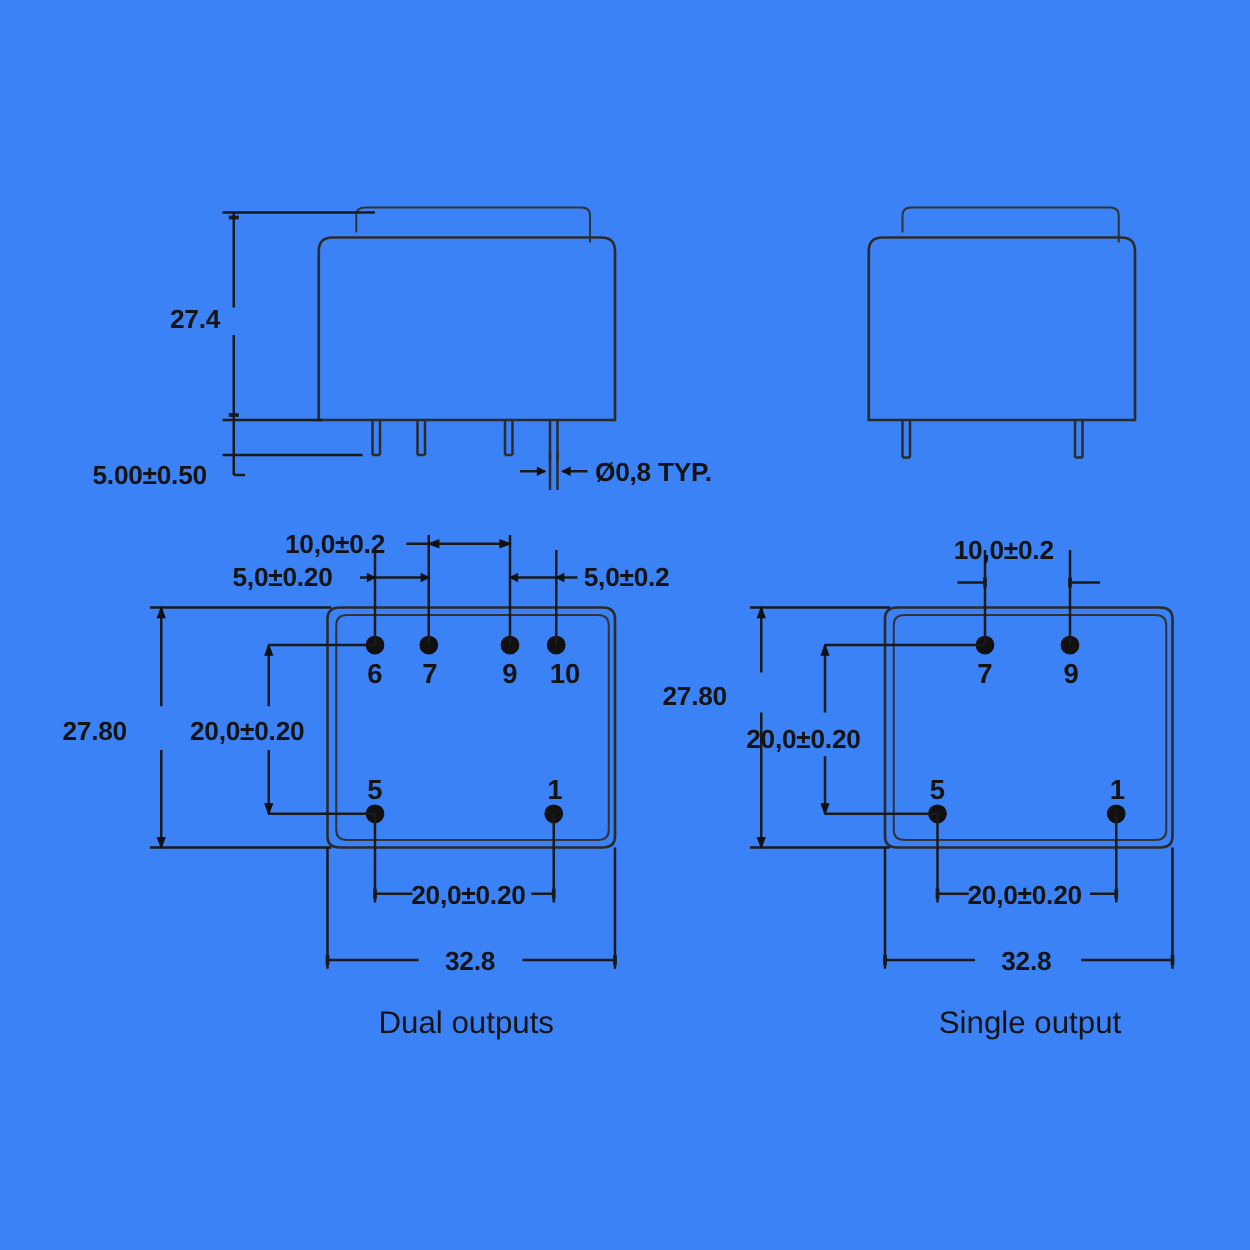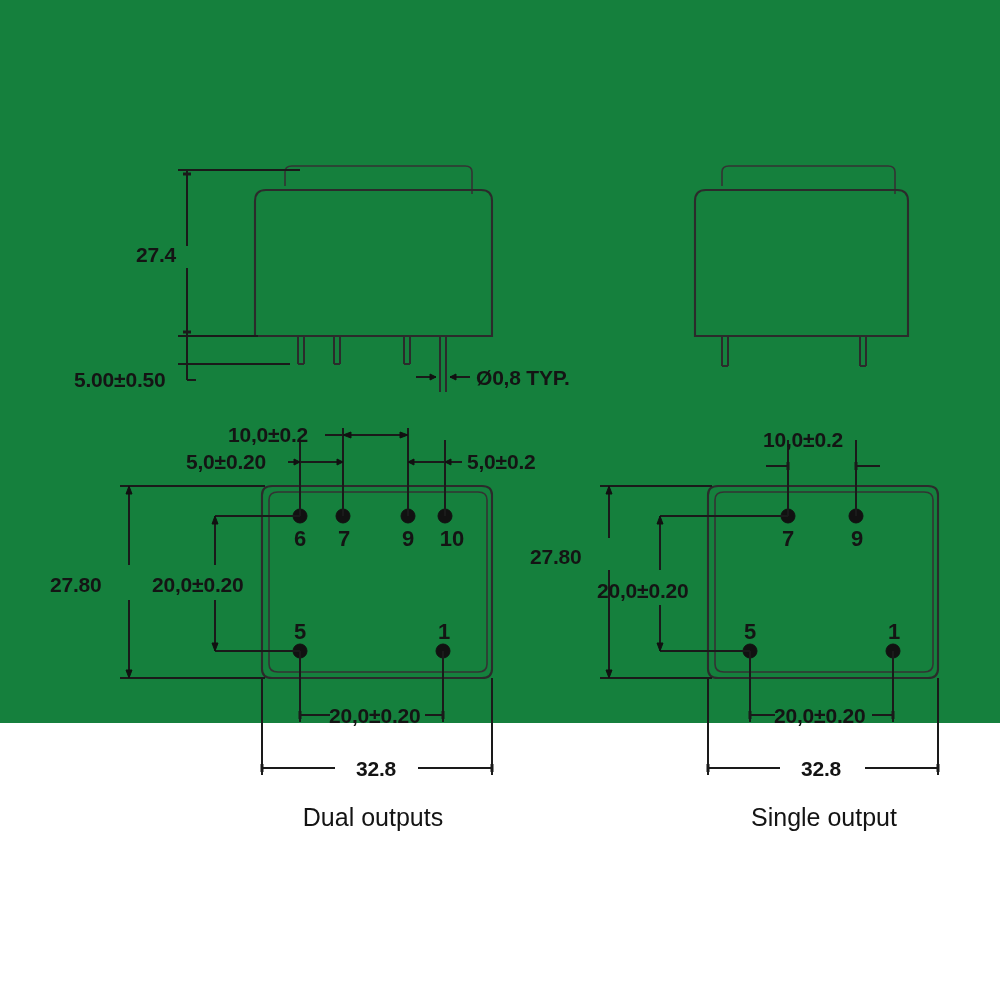--- a/index.html
+++ b/index.html
@@ -10,22 +10,22 @@
   }
   body {
     width: 1000px;
     height: 1000px;
     overflow: hidden;
     font-family: "Liberation Sans", sans-serif;
   }
   #sheet {
     position: relative;
     width: 1000px;
-    height: 723px;
-    background: #15803d;
+    height: 1000px;
+    background: #3b82f6;
   }
   svg#drawing {
     position: absolute;
     left: 0;
     top: 0;
     width: 1000px;
     height: 1000px;
     display: block;
   }
   .outline {

